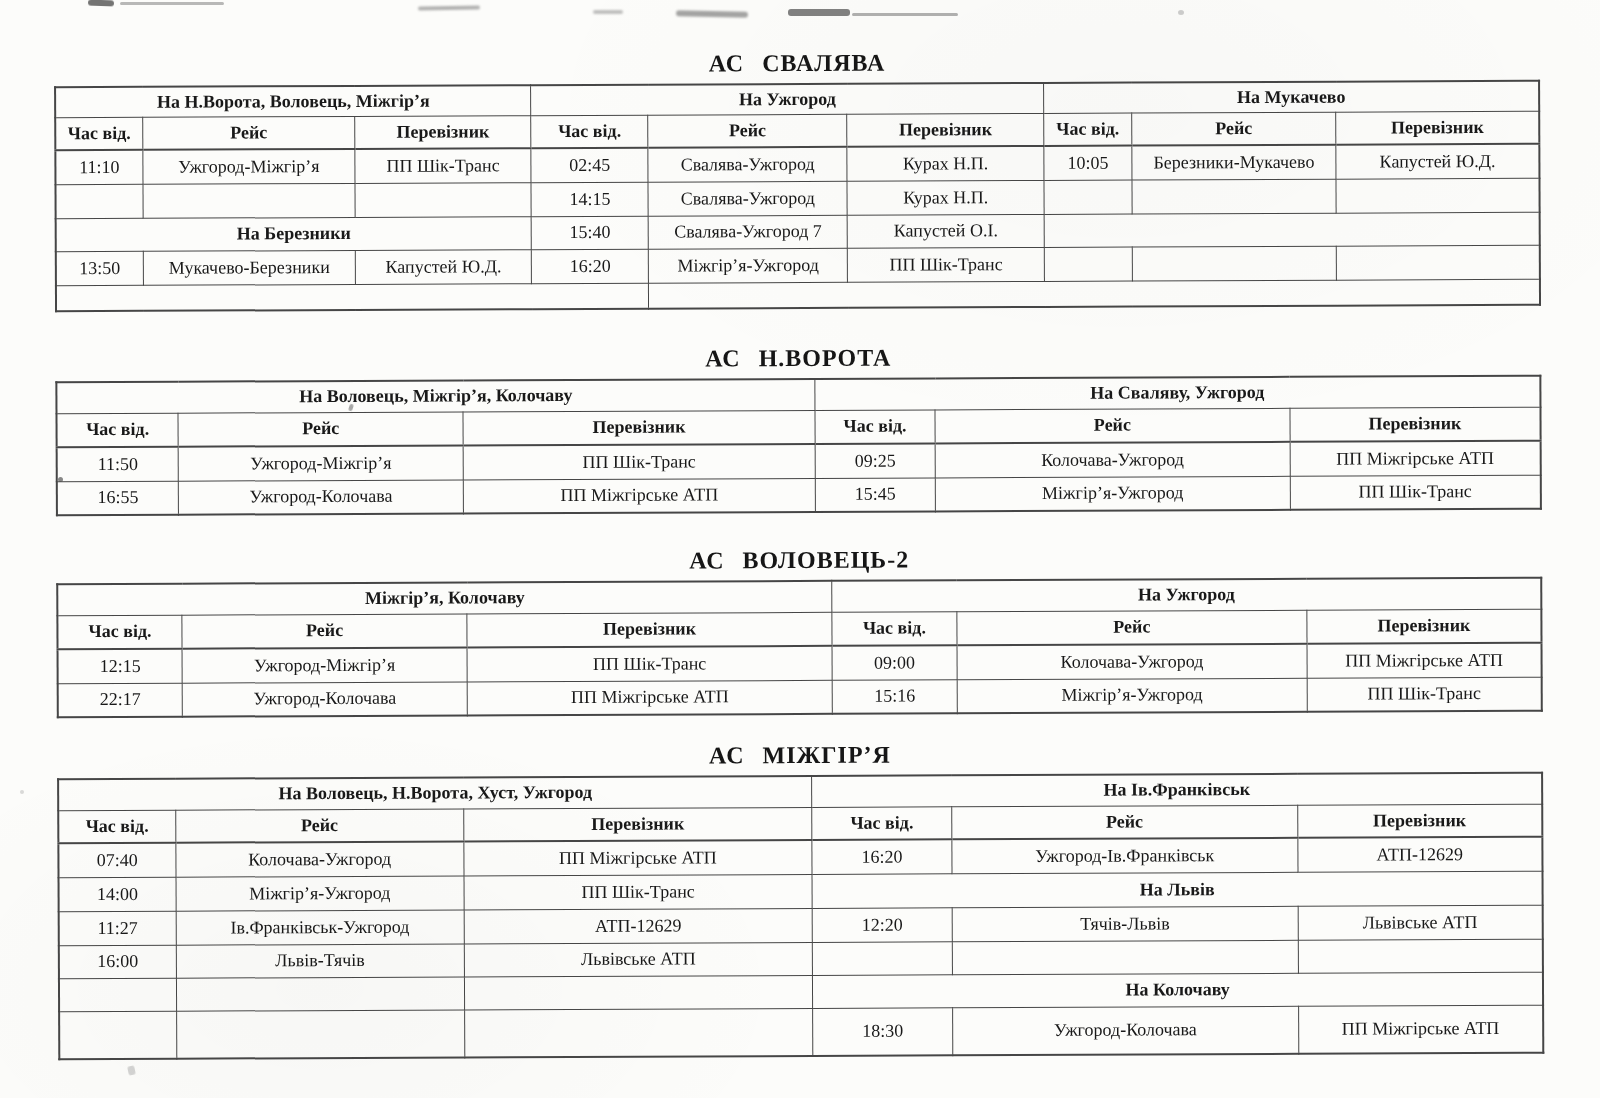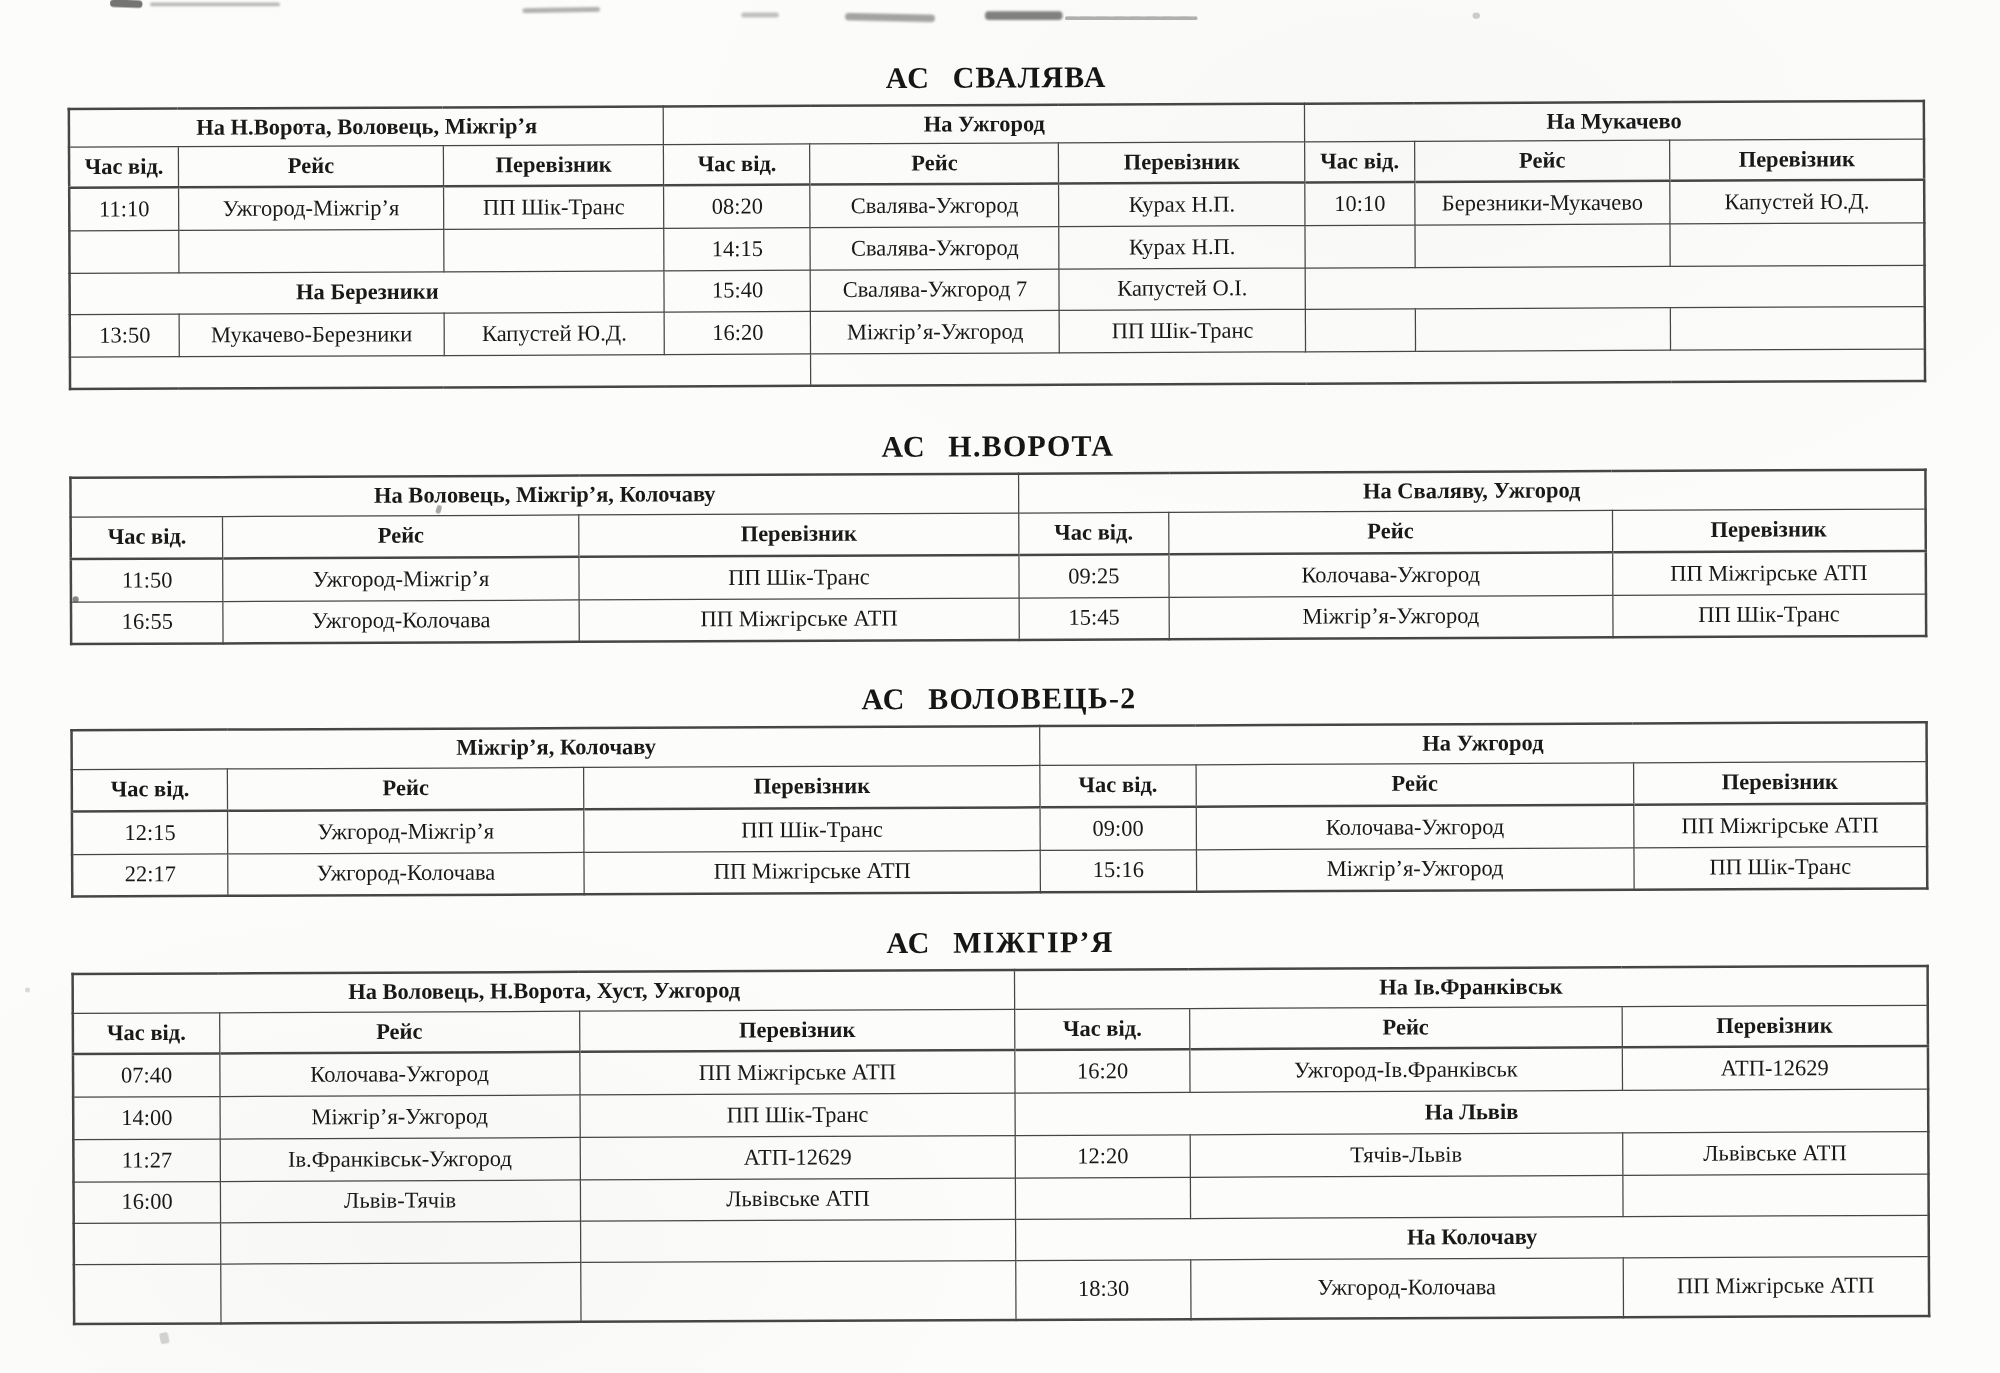--- a/index.html
+++ b/index.html
@@ -109,24 +109,24 @@
               <td class="colhead">Рейс</td>
               <td class="colhead">Перевізник</td>
               <td class="colhead">Час від.</td>
               <td class="colhead">Рейс</td>
               <td class="colhead">Перевізник</td>
             </tr>
             <tr style="height: 34px;">
               <td class="data">11:10</td>
               <td class="data">Ужгород-Міжгір’я</td>
               <td class="data">ПП Шік-Транс</td>
-              <td class="data">08:20</td>
+              <td class="data">02:45</td>
               <td class="data">Свалява-Ужгород</td>
               <td class="data">Курах Н.П.</td>
-              <td class="data">10:10</td>
+              <td class="data">10:05</td>
               <td class="data">Березники-Мукачево</td>
               <td class="data">Капустей Ю.Д.</td>
             </tr>
             <tr style="height: 34px;">
               <td class="empty"></td>
               <td class="empty"></td>
               <td class="empty"></td>
               <td class="data">14:15</td>
               <td class="data">Свалява-Ужгород</td>
               <td class="data">Курах Н.П.</td>

